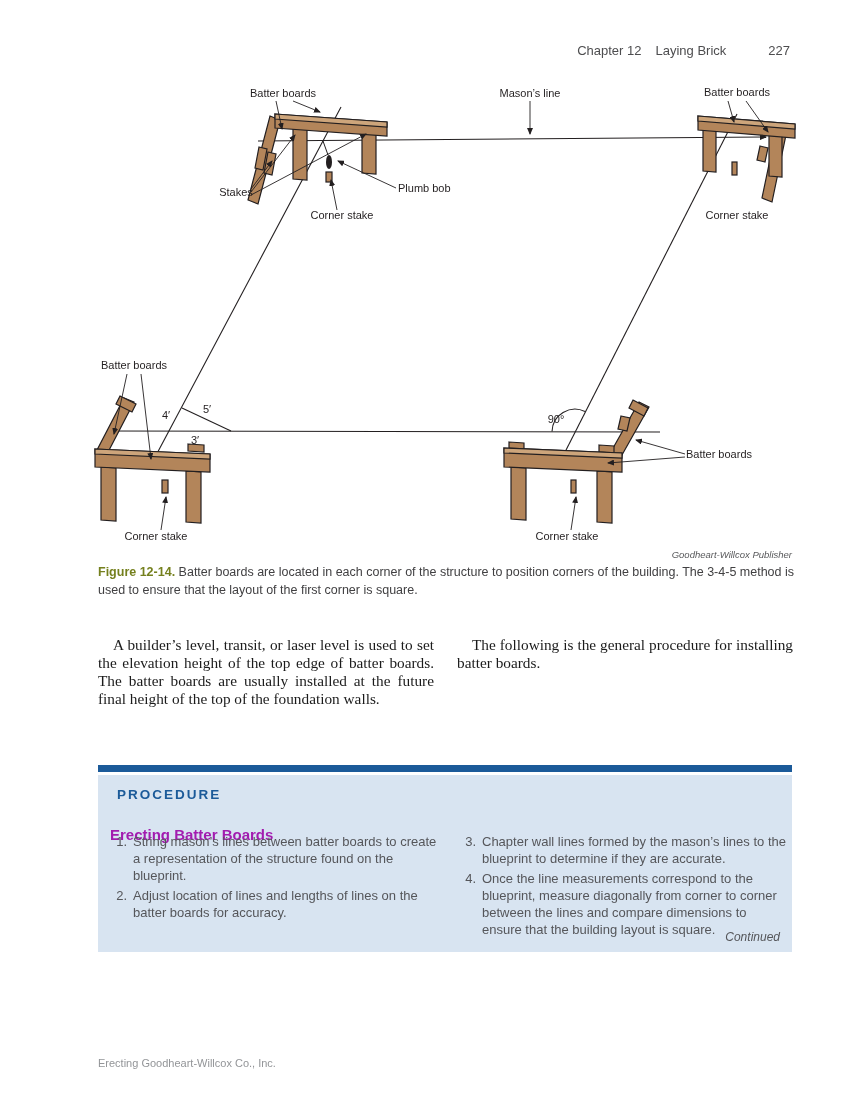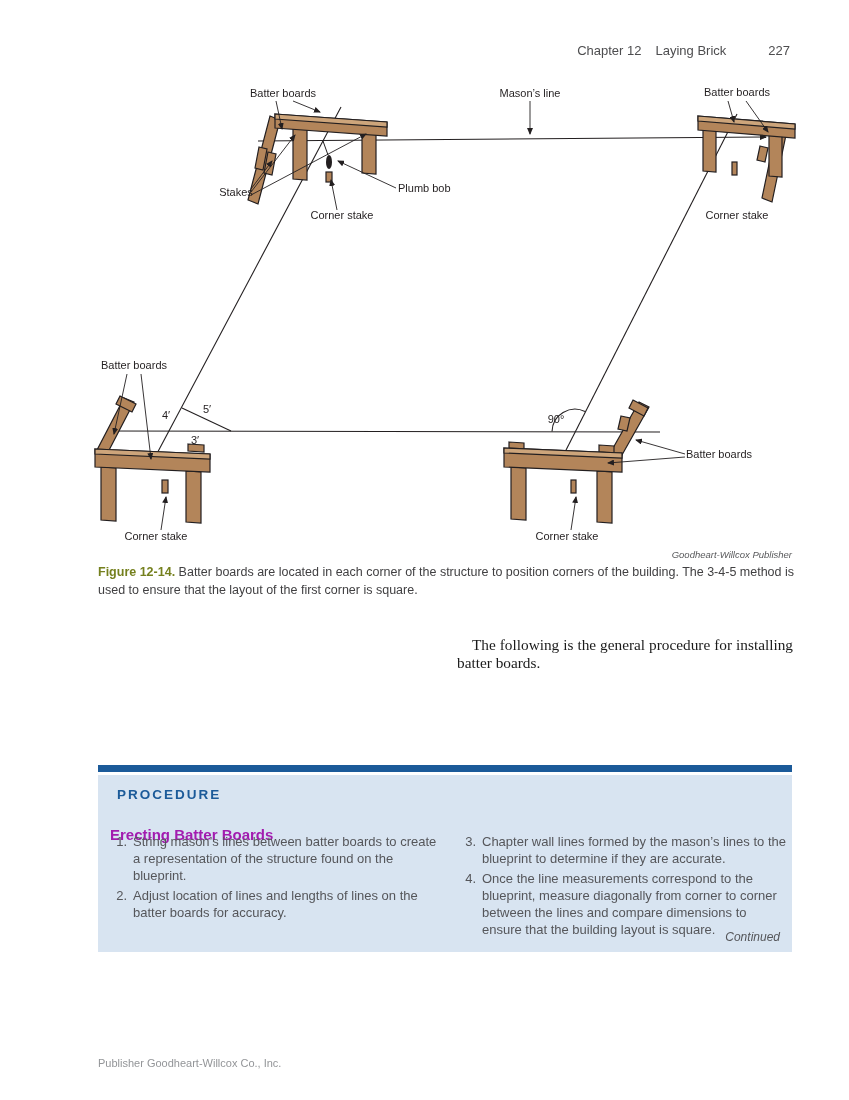--- a/index.html
+++ b/index.html
@@ -178,20 +178,21 @@
 
   <div class="credit">Goodheart-Willcox Publisher</div>
 
   <div class="caption">
     <span class="figlab">Figure 12-14.</span>
     <span>Batter boards are located in each corner of the structure to position corners of the building. The 3-4-5 method is used to ensure that the layout of the first corner is square.</span>
   </div>
 
   <div class="bodycols">
     <div class="col left">
+      <p class="ind">A builder’s level, transit, or laser level is used to set the elevation height of the top edge of batter boards. The batter boards are usually installed at the future final height of the top of the foundation walls.</p>
     </div>
     <div class="col">
       <p class="ind">The following is the general procedure for installing batter boards.</p>
     </div>
   </div>
 
   <div class="procbox">
     <div class="procbar"></div>
     <div class="procpanel">
       <div class="kicker">PROCEDURE</div>
@@ -215,15 +216,15 @@
           <div class="step">
             <span class="num">4.</span>
             <span class="txt">Once the line measurements correspond to the blueprint, measure diagonally from corner to corner between the lines and compare dimensions to ensure that the building layout is square.</span>
           </div>
         </div>
       </div>
       <div class="continued">Continued</div>
     </div>
   </div>
 
-  <div class="footer">Publisher Goodheart-Willcox Co., Inc.</div>
+  <div class="footer">Erecting Goodheart-Willcox Co., Inc.</div>
 
 </div>
 
 </body></html>

